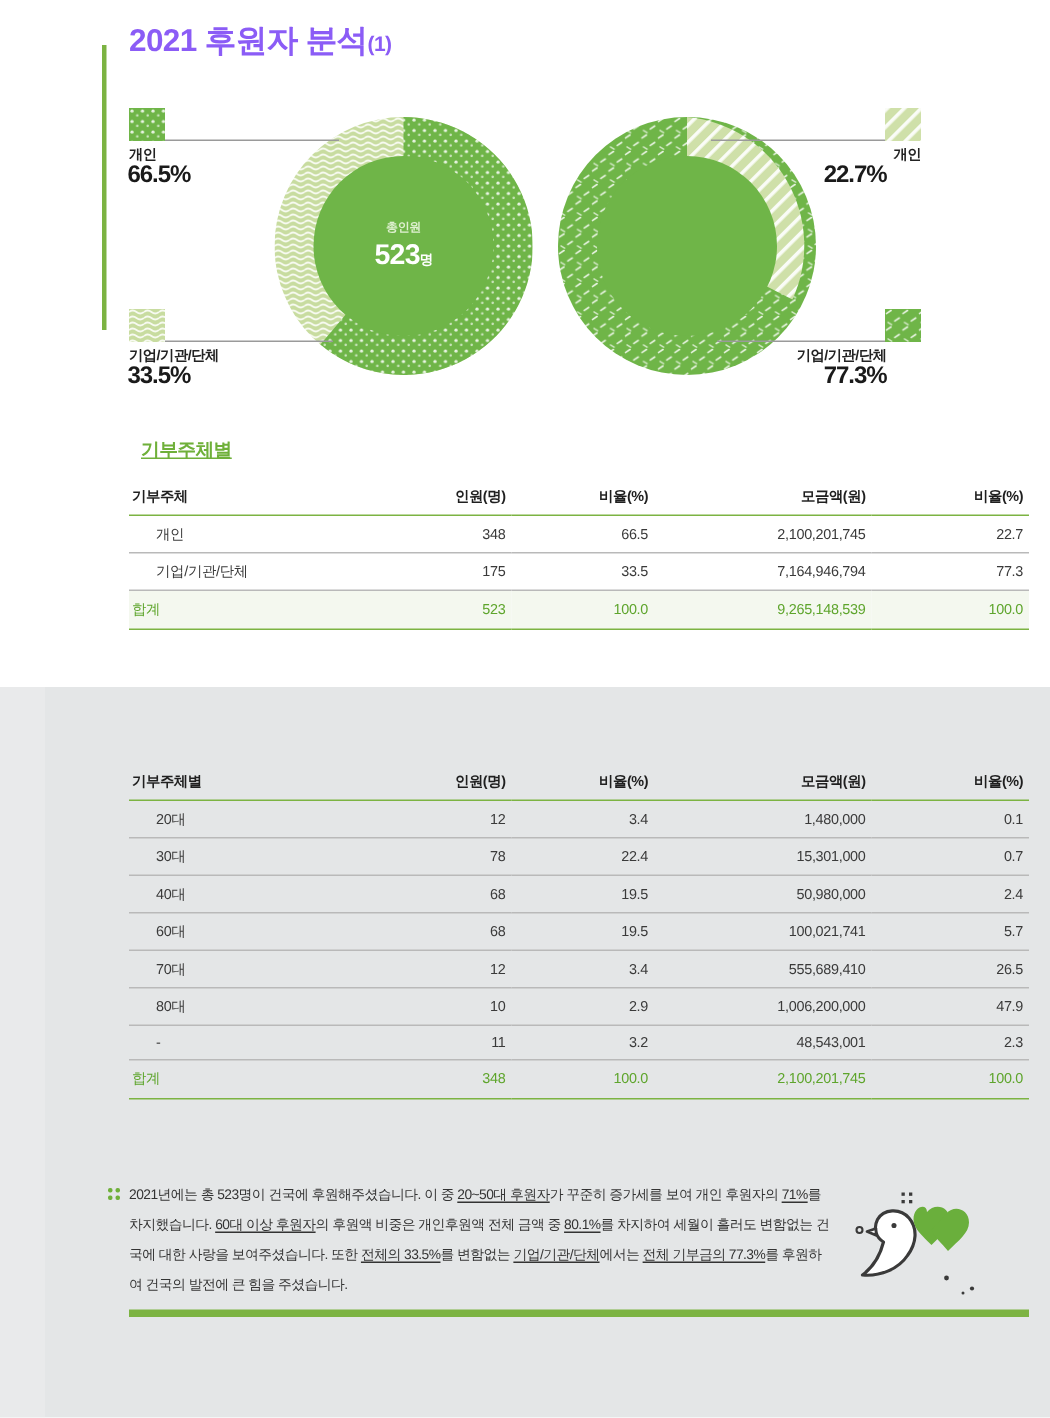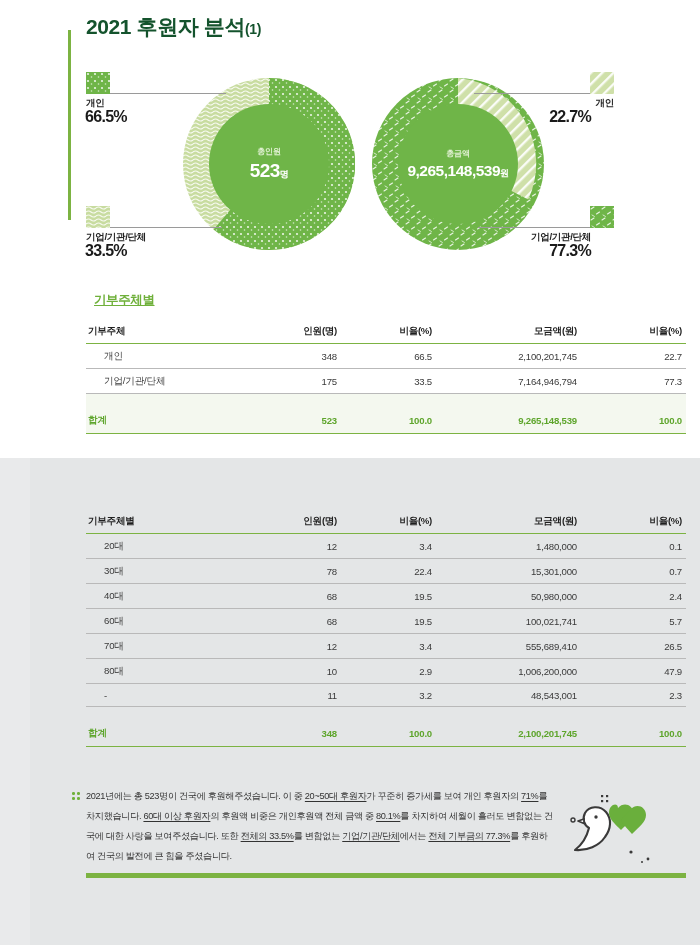--- a/index.html
+++ b/index.html
@@ -52,21 +52,21 @@
     letter-spacing: 0.55px;
     font-weight: bold;
     color: #7cb342;
     white-space: nowrap;
   }
 
   
   .page-title {
     position: absolute; left: 86px; top: 13px;
     font-size: 21px; font-weight: bold;
-    color: #14532d;
+    color: #8b5cf6;
     letter-spacing: -0.4px;
     white-space: nowrap;
   }
   .page-title .num { font-size: 14px; font-weight: bold; }
 
   
   .donut-wrap { position: absolute; }
   .donut-hole {
     position: absolute;
     border-radius: 50%;
@@ -132,24 +132,24 @@
   }
   table.dt th.num, table.dt td.num { text-align: right; padding-right: 4px; }
   table.dt td {
     padding: 5.5px 6px 5.5px 2px;
     border-bottom: 1px solid #b9b9b9;
     white-space: nowrap;
     letter-spacing: -0.2px;
   }
   table.dt td.lbl { padding-left: 18px; }
   table.dt tr.total td {
-    color: #5ea52c; font-weight: bold;
+    color: #5ea52c; font-weight: normal;
     border-bottom: 1.6px solid #7cb342;
     border-top: 1.6px solid #7cb342;
-    padding-top: 20px; padding-bottom: 6px;
+    padding-top: 6px; padding-bottom: 6px;
   }
   table.dt tr.total td.lbl { padding-left: 2px; }
   table.dt.t1 tr.total td { background: #f4f8ef; }
   table.dt.t2 tr.total td { background: #e4e6e7; }
   table.dt tr:last-child td { }
 
   
   .note {
     position: absolute; left: 86px; top: 786px;
     width: 470px;
@@ -248,26 +248,20 @@
         <path d="M1 3 l3 -2" stroke="#ffffff" stroke-width="1.1" opacity="0.85" stroke-linecap="round"></path>
         <path d="M6.5 8 l3 -2" stroke="#ffffff" stroke-width="1.1" opacity="0.85" stroke-linecap="round"></path>
         <path d="M2 9 l2.4 1.4" stroke="#ffffff" stroke-width="1" opacity="0.7" stroke-linecap="round"></path>
       </pattern>
     </defs>
     <circle cx="86" cy="86" r="86" fill="url(#dashes)"></circle>
 
     <path d="M86 86 L86 0 A86 86 0 0 1 156.3 121.6 Z" fill="url(#stripes)"></path>
     <circle cx="86" cy="86" r="60" fill="#6fb548"></circle>
   </svg>
-  <div class="donut-hole" style="left:398px; top:104px; width:120px; height:120px; background:transparent;">
-    <div class="hole-label">총금액</div>
-    <div class="hole-value small">
-      <span>9,265,148,539</span><span class="unit">원</span>
-    </div>
-  </div>
 
   <div class="legend" style="left:590px; top:72px;">
     <svg class="swatch" style="left:0; top:0;" width="24" height="22">
       <rect width="24" height="22" fill="url(#stripes)"></rect>
     </svg>
     <div class="rule" style="left:-116px; top:21px; width:116px;"></div>
     <div class="lbl" style="left:0; top:25px; text-align:right; width:24px;">개인</div>
     <div class="pct" style="right:-1px; top:36px; width:90px; text-align:right;">22.7%</div>
   </div>
 

